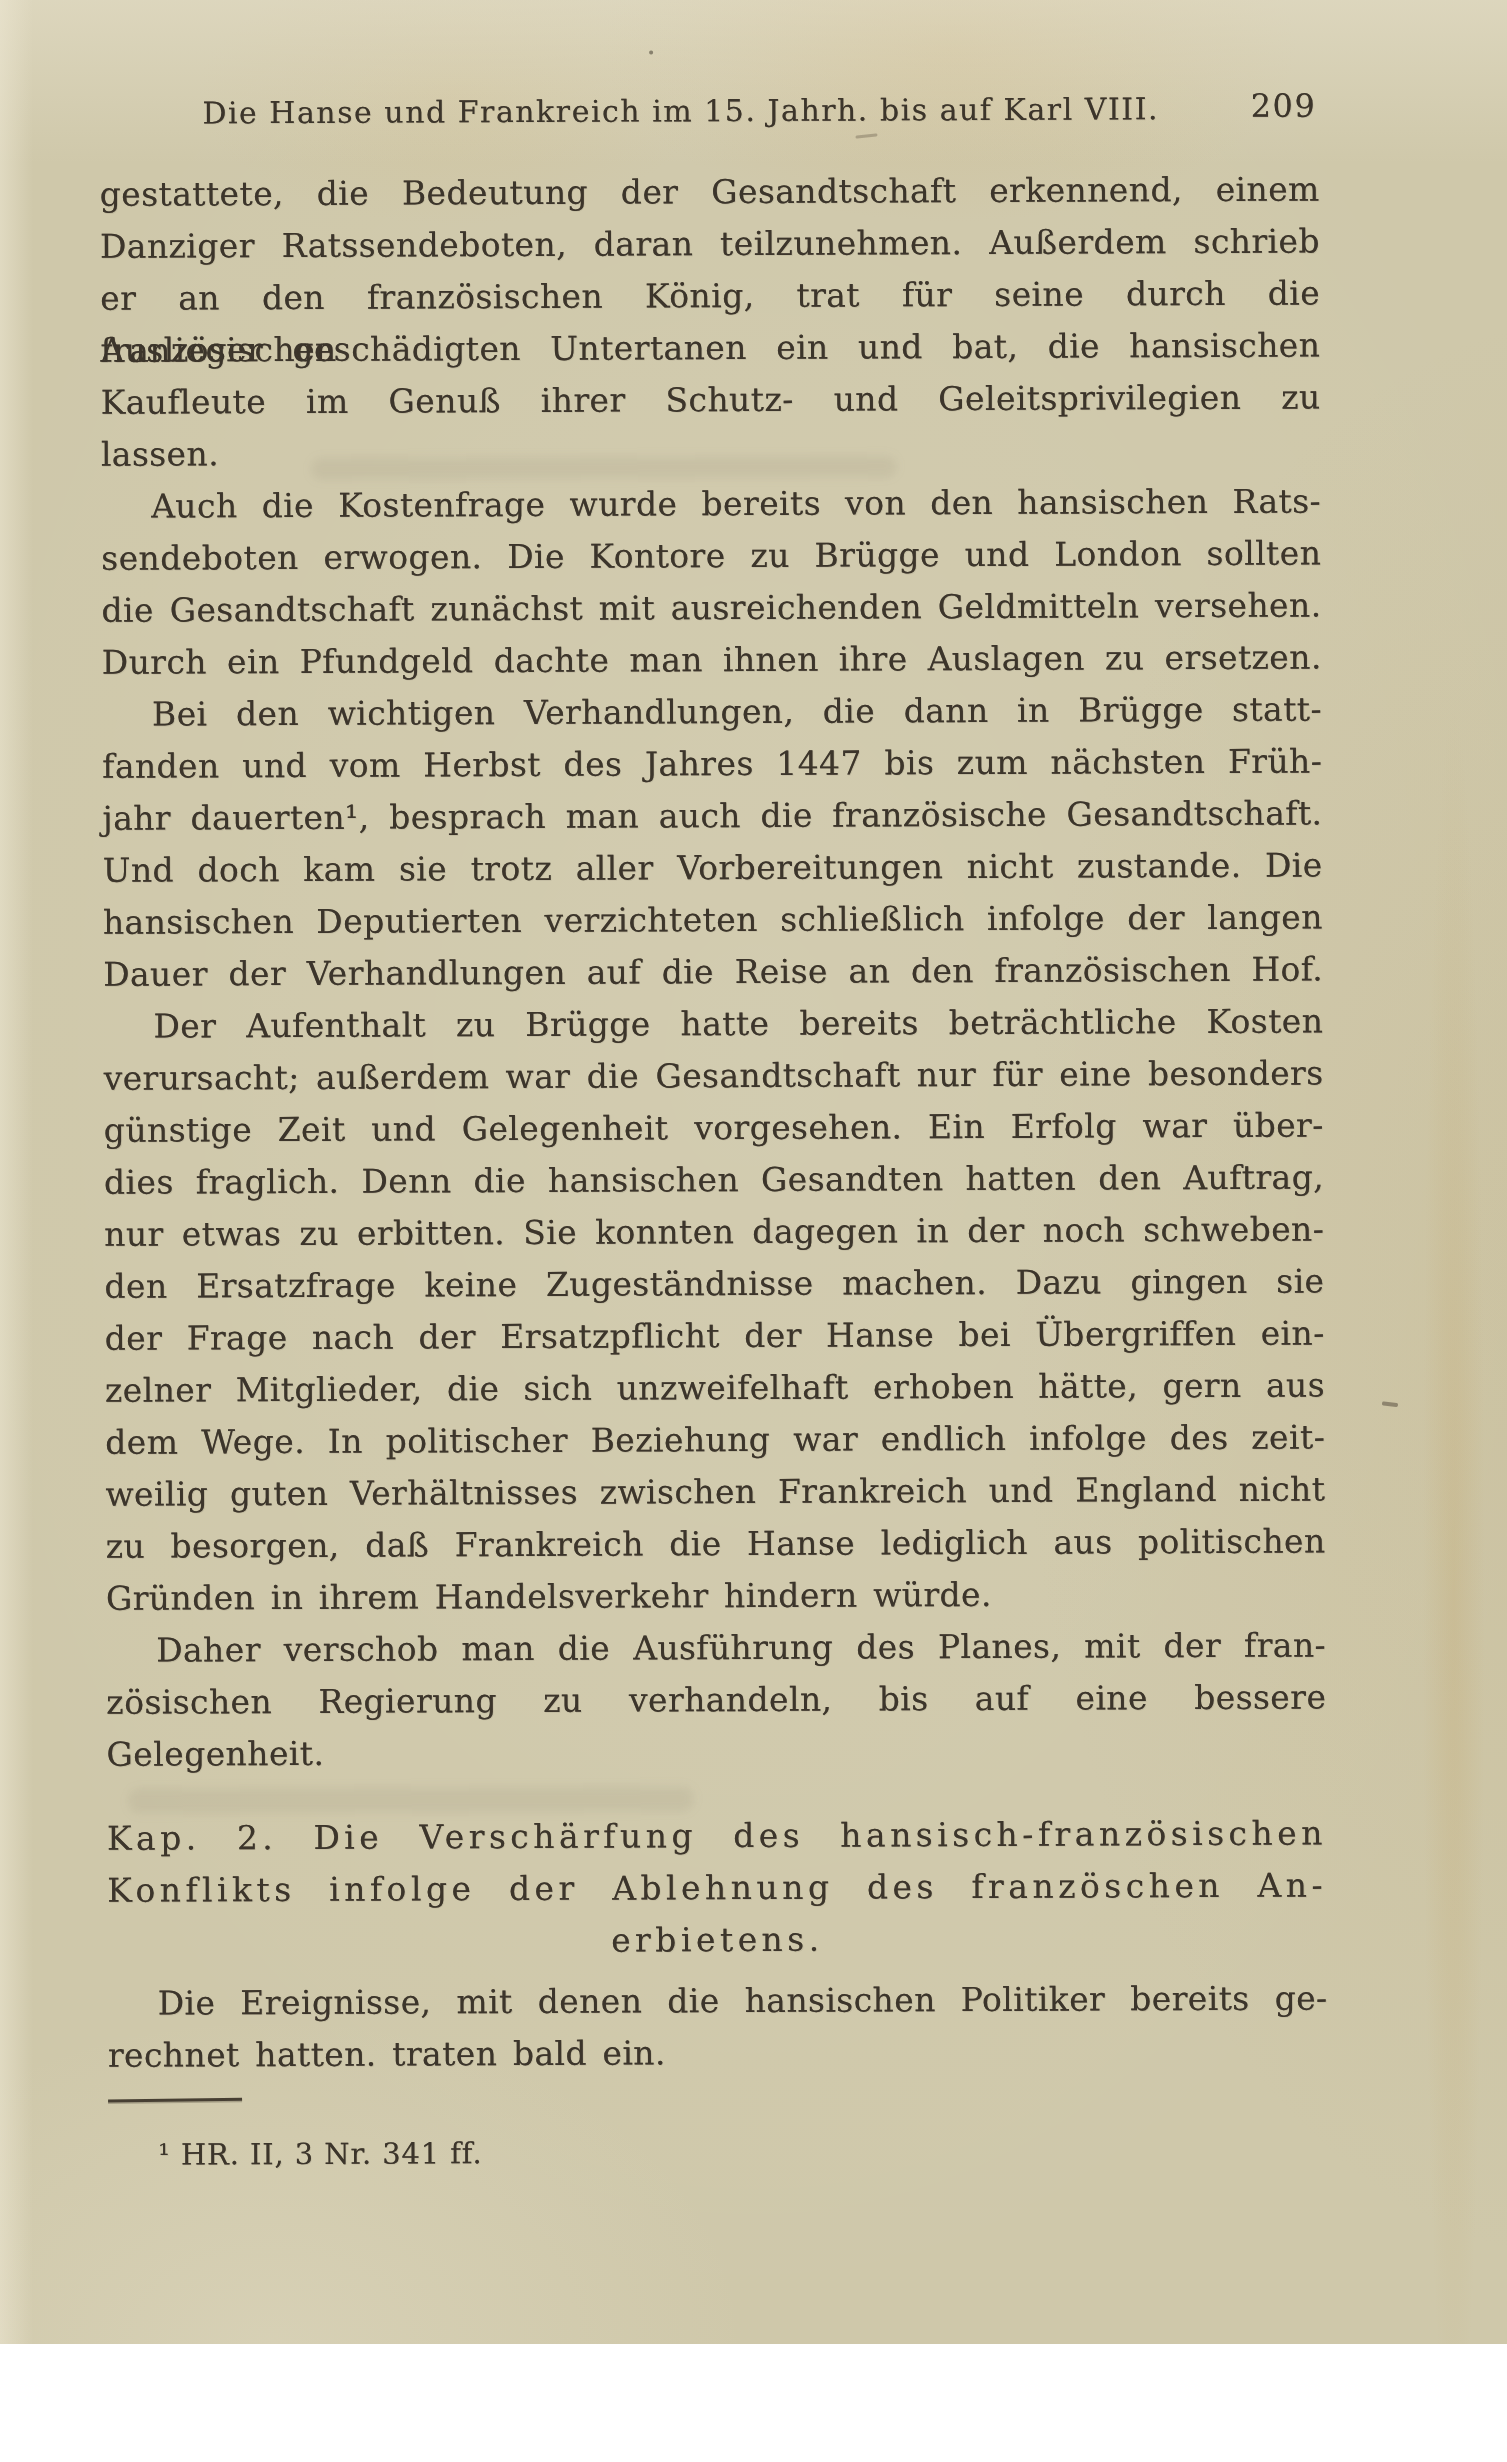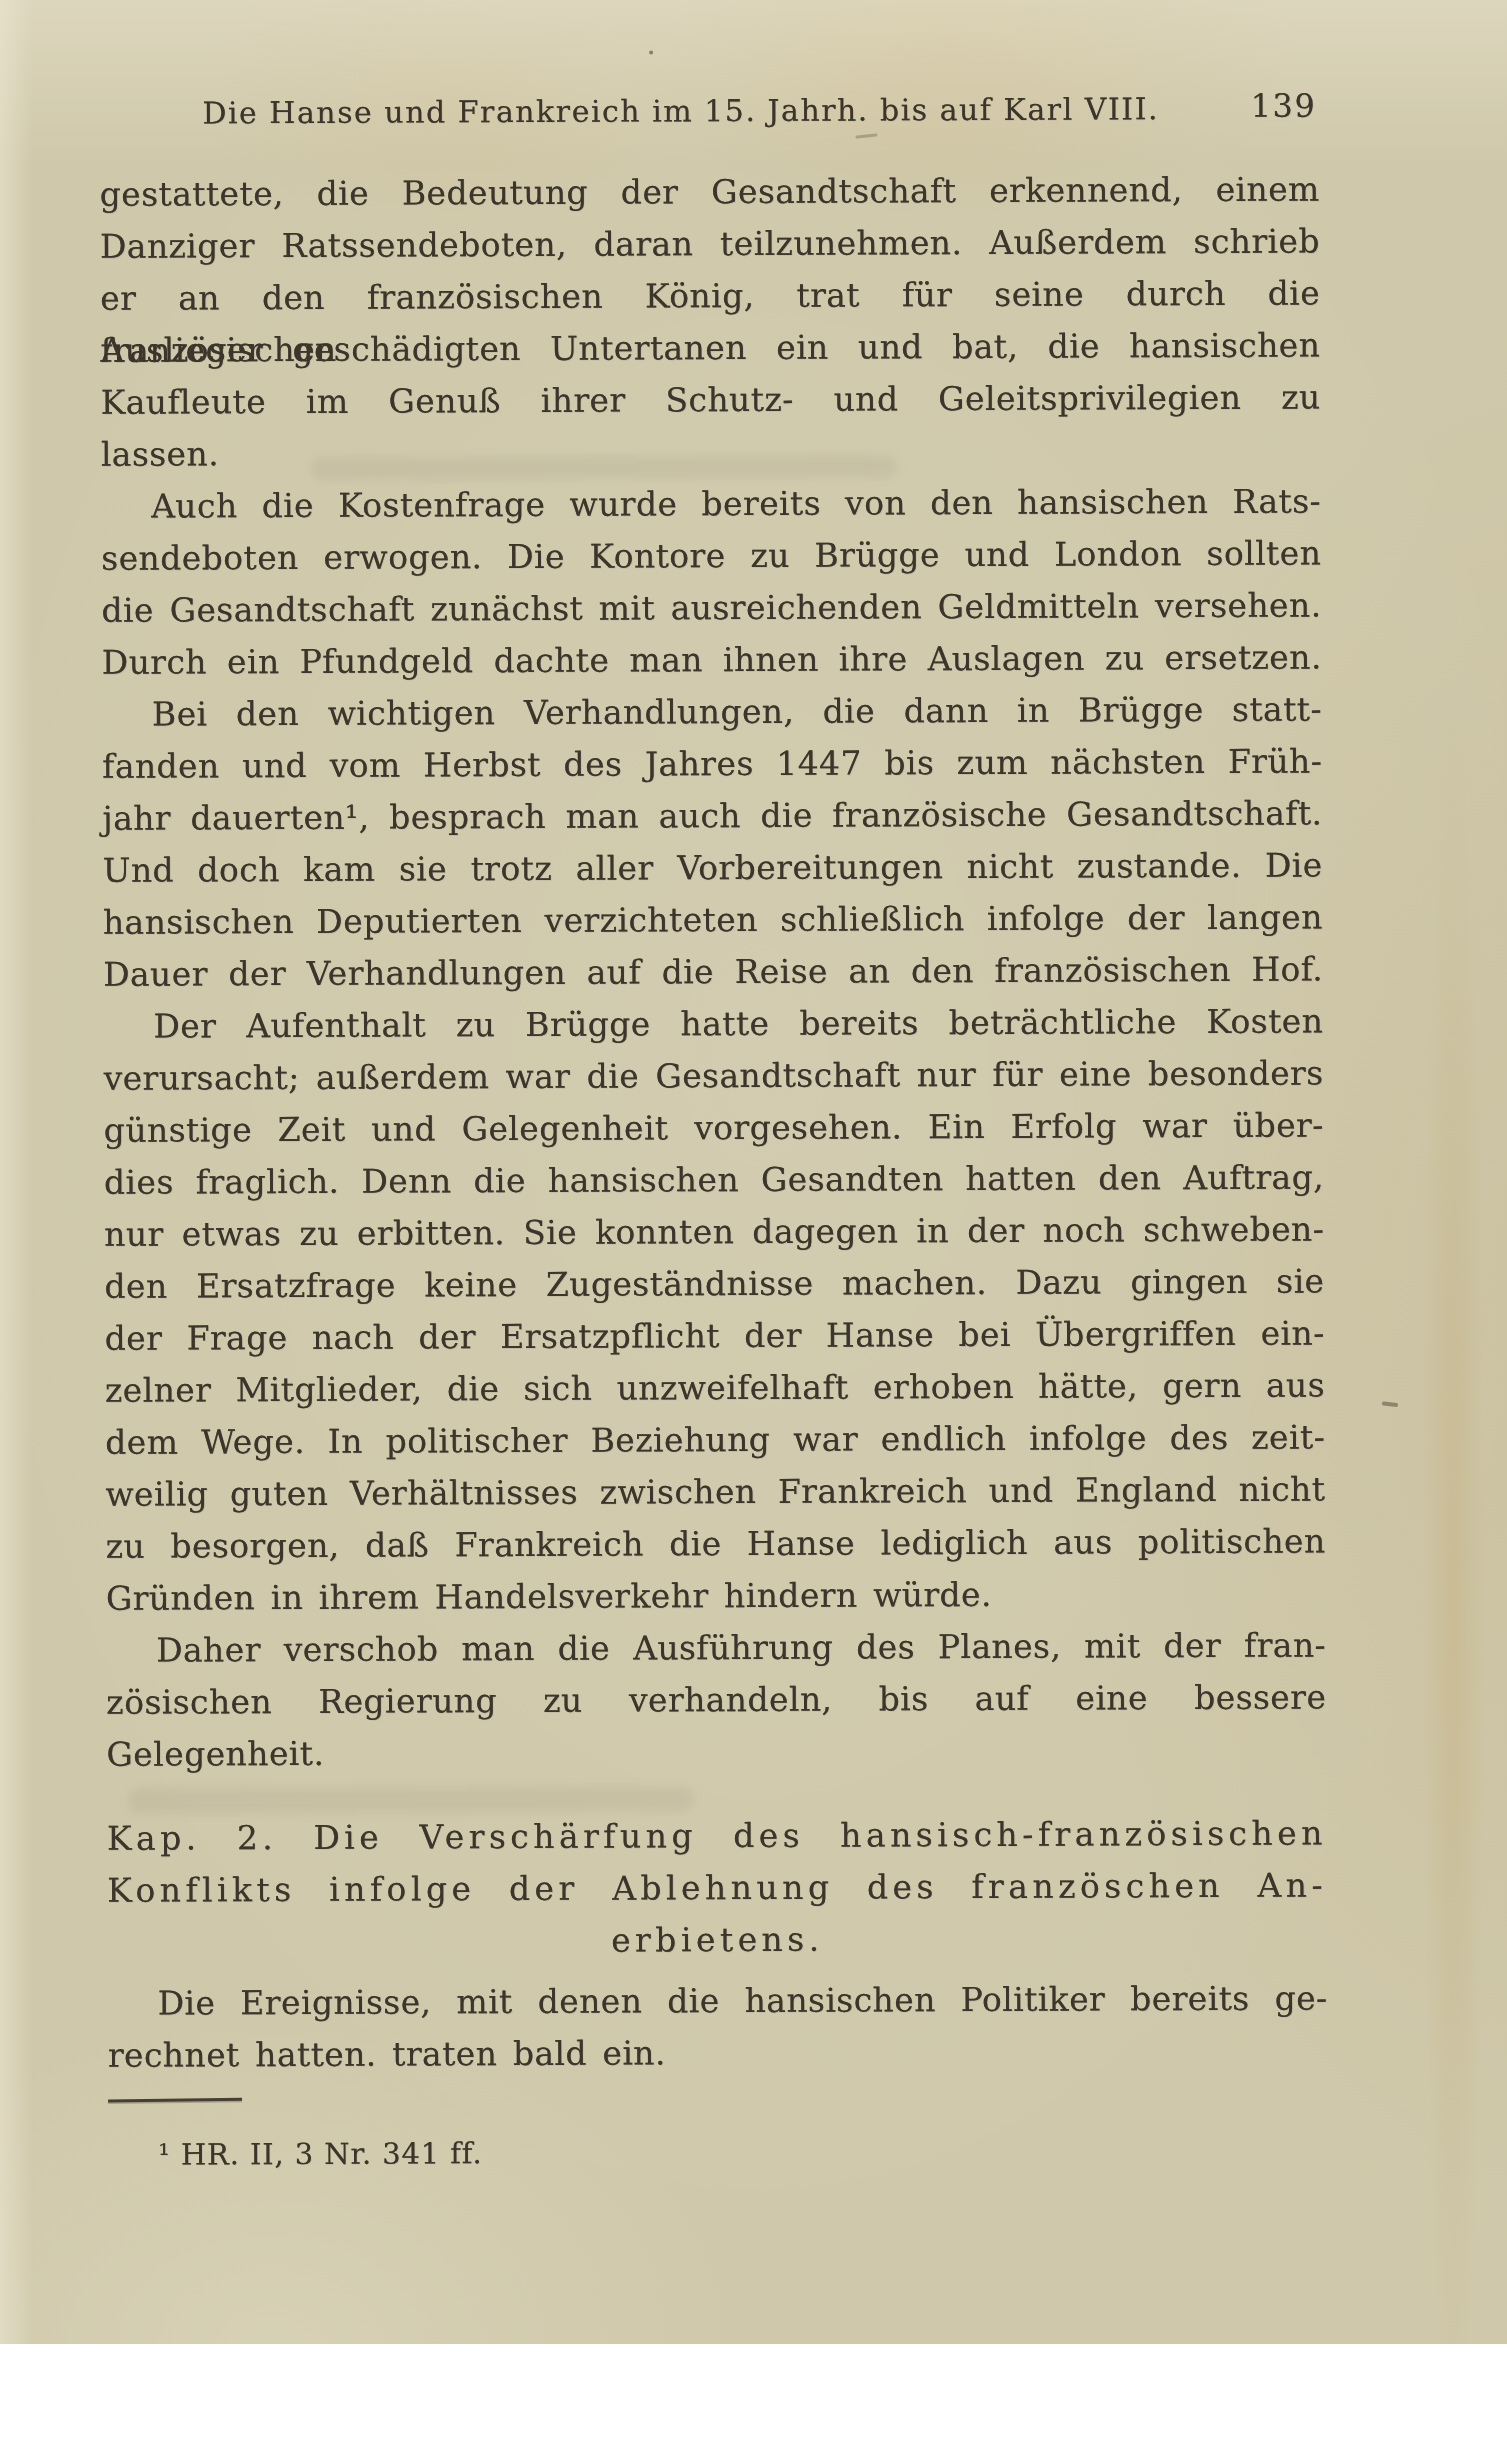--- a/index.html
+++ b/index.html
@@ -73,21 +73,21 @@
   .speck-b { left: 654px; top: 50px; width: 3.7px; height: 3.7px; }
 </style>
 </head>
 <body>
 
 <div class="page">
   <div class="sheet">
 
     <div class="header">
       <span class="running-title inktext">Die Hanse und Frankreich im 15. Jahrh. bis auf Karl VIII.</span>
-      <span class="page-number inktext">139</span>
+      <span class="page-number inktext">209</span>
     </div>
 
     <div id="body-lines" class="textblock body-lines">
         <div class="line just">gestattete, die Bedeutung der Gesandtschaft erkennend, einem</div>
         <div class="line just">Danziger Ratssendeboten, daran teilzunehmen. Außerdem schrieb</div>
         <div class="line just">er an den französischen König, trat für seine durch die französischen</div>
         <div class="line just">Auslieger geschädigten Untertanen ein und bat, die hansischen</div>
         <div class="line just">Kaufleute im Genuß ihrer Schutz- und Geleitsprivilegien zu</div>
         <div class="line">lassen.</div>
         <div class="line indent just">Auch die Kostenfrage wurde bereits von den hansischen Rats-</div>

